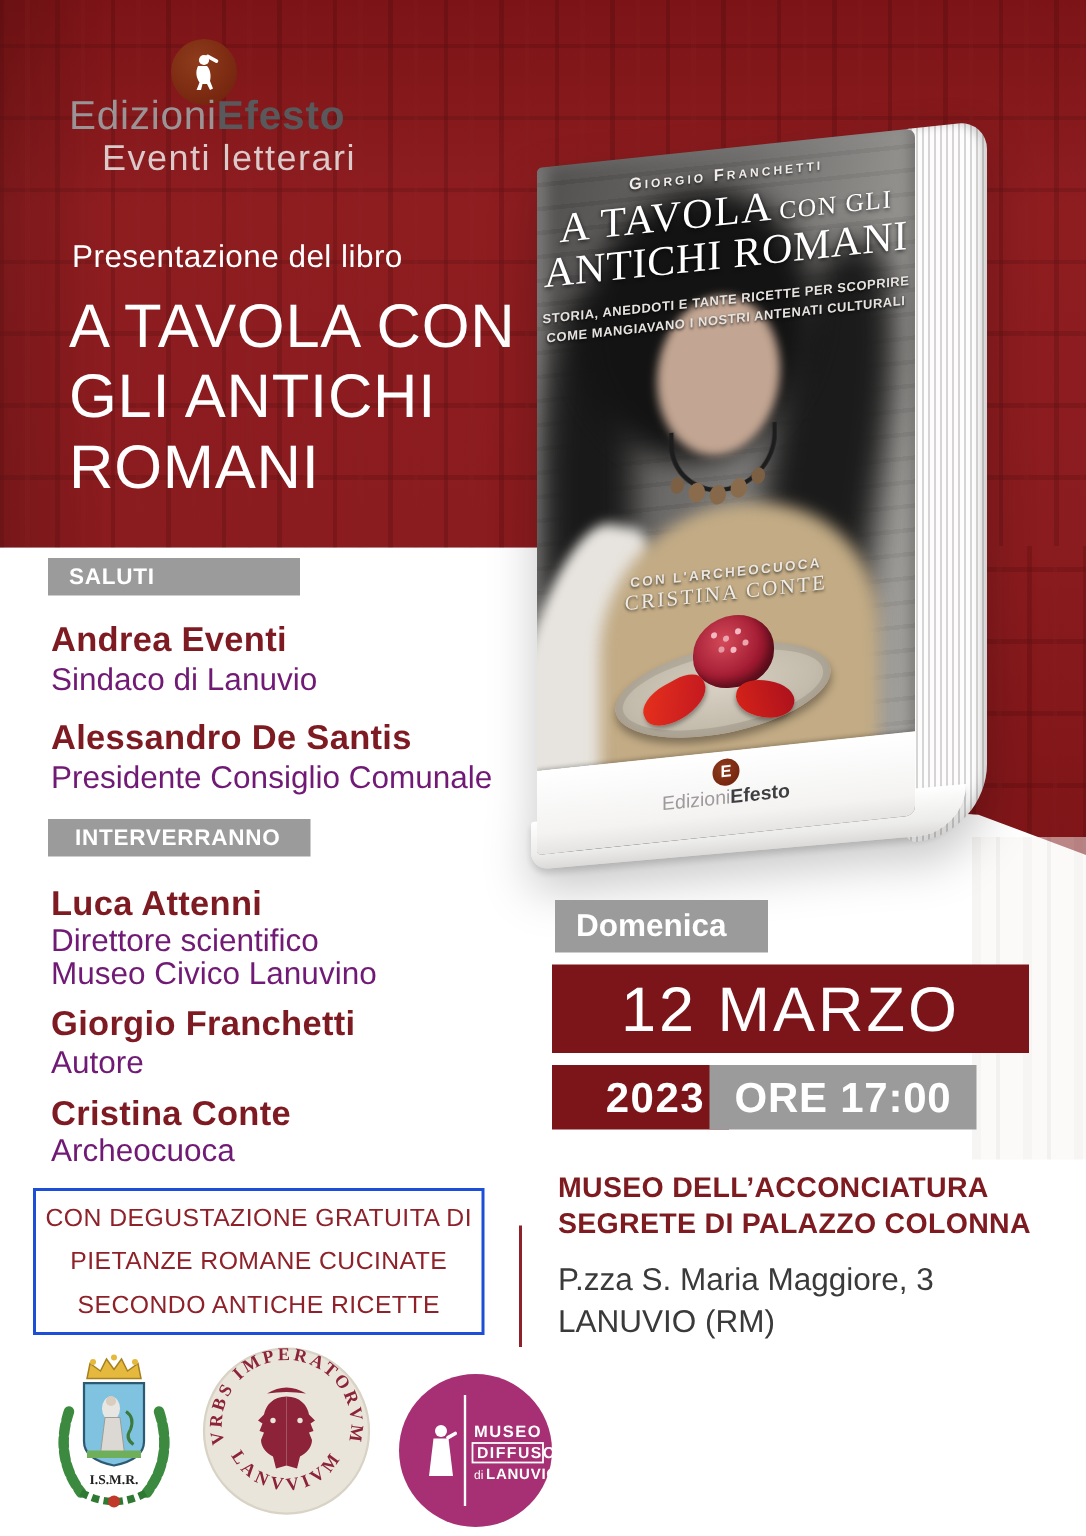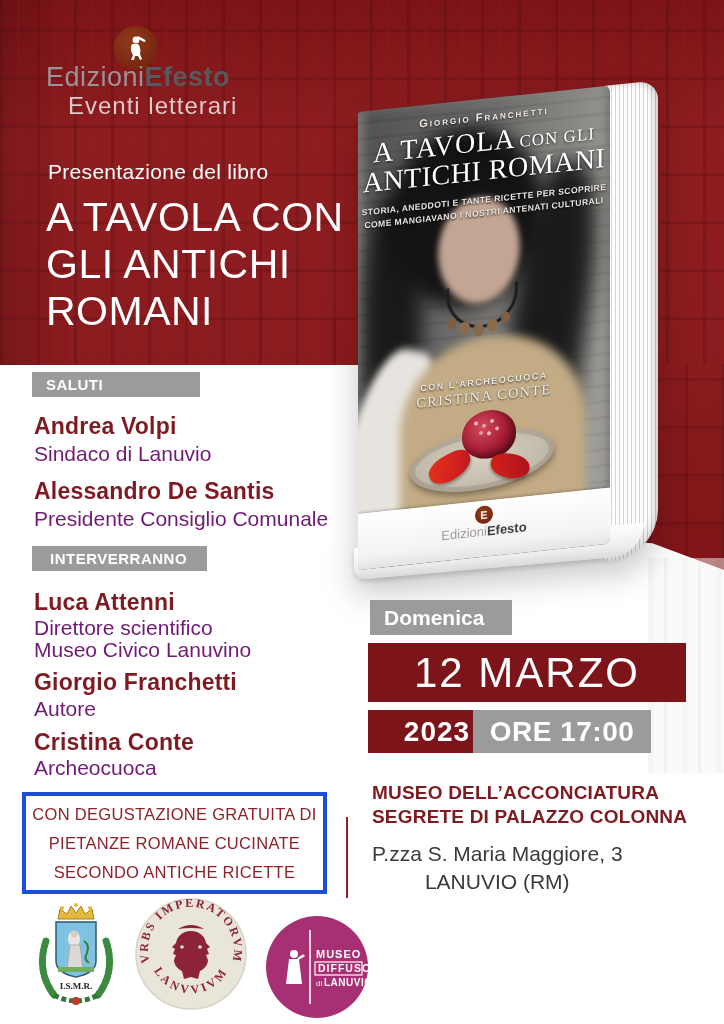--- a/index.html
+++ b/index.html
@@ -93,34 +93,34 @@
   .band-name{font-size:13px;margin-top:0;}
   .band-name .lt{color:#a09a9c;} .band-name .bd{color:#3f3f42;font-weight:700;}
   
   .badge{position:absolute;left:32px;height:25px;line-height:25px;padding:0 14px;background:#9b9b9b;
     color:#ffffff;font-weight:700;font-size:15px;letter-spacing:.5px;}
   .b-saluti{top:372px;width:140px;}
   .b-interv{top:546px;width:143px;padding-left:18px;}
   .p-name{position:absolute;left:34px;color:#7e1a22;font-weight:700;font-size:23px;letter-spacing:.2px;}
   .p-role{position:absolute;left:34px;color:#701a75;font-size:21px;}
   
-  .taste-box{position:absolute;left:22px;top:792px;width:297px;height:90px;border:4px solid #1d4ed8;
+  .taste-box{position:absolute;left:22px;top:792px;width:297px;height:90px;border:2px solid #1d4ed8;
     color:#8e2129;font-size:16.5px;line-height:29px;text-align:center;padding-top:4px;letter-spacing:.3px;}
   .divider{position:absolute;left:346px;top:817px;width:2px;height:81px;background:#8e2129;}
   
   .ev-day{position:absolute;left:370px;top:600px;width:142px;height:35px;line-height:35px;background:#9b9b9b;
     color:#ffffff;font-weight:700;font-size:21px;padding-left:14px;box-sizing:border-box;}
   .ev-date{position:absolute;left:368px;top:643px;width:318px;height:59px;line-height:59px;background:#7c151a;
     color:#ffffff;font-weight:400;font-size:42px;letter-spacing:2px;text-align:center;}
   .ev-year{position:absolute;left:368px;top:710px;width:98px;height:43px;line-height:43px;background:#7c151a;
     color:#ffffff;font-weight:700;font-size:28px;text-align:center;letter-spacing:1px;padding-left:20px;}
   .ev-time{position:absolute;left:473px;top:710px;width:178px;height:43px;line-height:43px;background:#9b9b9b;
     color:#ffffff;font-weight:700;font-size:28px;text-align:center;letter-spacing:.5px;}
   .venue{position:absolute;left:372px;top:781px;color:#7d1b20;font-weight:700;font-size:19px;line-height:24px;letter-spacing:.2px;}
-  .address{position:absolute;left:372px;top:840px;color:#3a3a3a;font-size:21px;line-height:28px;text-align:center;}
+  .address{position:absolute;left:372px;top:840px;color:#3a3a3a;font-size:21px;line-height:28px;}
   
   .logo{position:absolute;}
   .lg-comune{left:28px;top:901px;}
   .lg-janus{left:134px;top:897px;}
   .lg-museo{left:264px;top:914px;}
 </style>
 </head>
 <body>
 
 <div class="poster">
@@ -176,21 +176,21 @@
       <div class="c-with1">CON L'ARCHEOCUOCA</div>
       <div class="c-with2">CRISTINA CONTE</div>
       <div class="c-band">
         <div class="band-mark">E</div>
         <div class="band-name"><span class="lt">Edizioni</span><span class="bd">Efesto</span></div>
       </div>
     </div>
   </div>
 
   <div class="badge b-saluti">SALUTI</div>
-  <div class="p-name" style="top:413px">Andrea Volpi</div>
+  <div class="p-name" style="top:413px">Andrea Eventi</div>
   <div class="p-role" style="top:442px">Sindaco di Lanuvio</div>
   <div class="p-name" style="top:478px">Alessandro De Santis</div>
   <div class="p-role" style="top:507px">Presidente Consiglio Comunale</div>
 
   <div class="badge b-interv">INTERVERRANNO</div>
   <div class="p-name" style="top:589px">Luca Attenni</div>
   <div class="p-role" style="top:616px">Direttore scientifico</div>
   <div class="p-role" style="top:638px">Museo Civico Lanuvino</div>
   <div class="p-name" style="top:669px">Giorgio Franchetti</div>
   <div class="p-role" style="top:697px">Autore</div>

